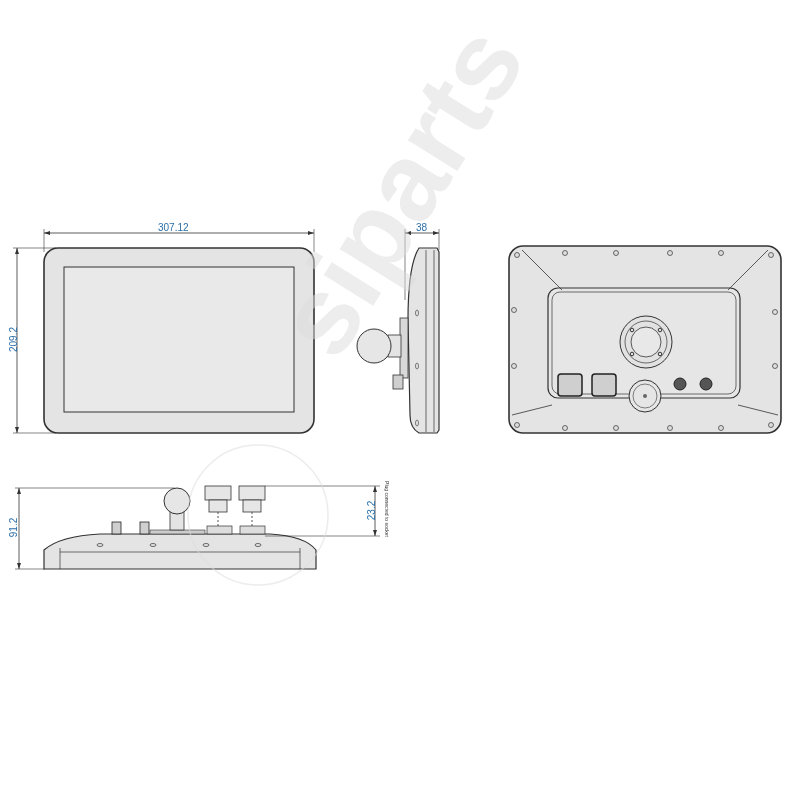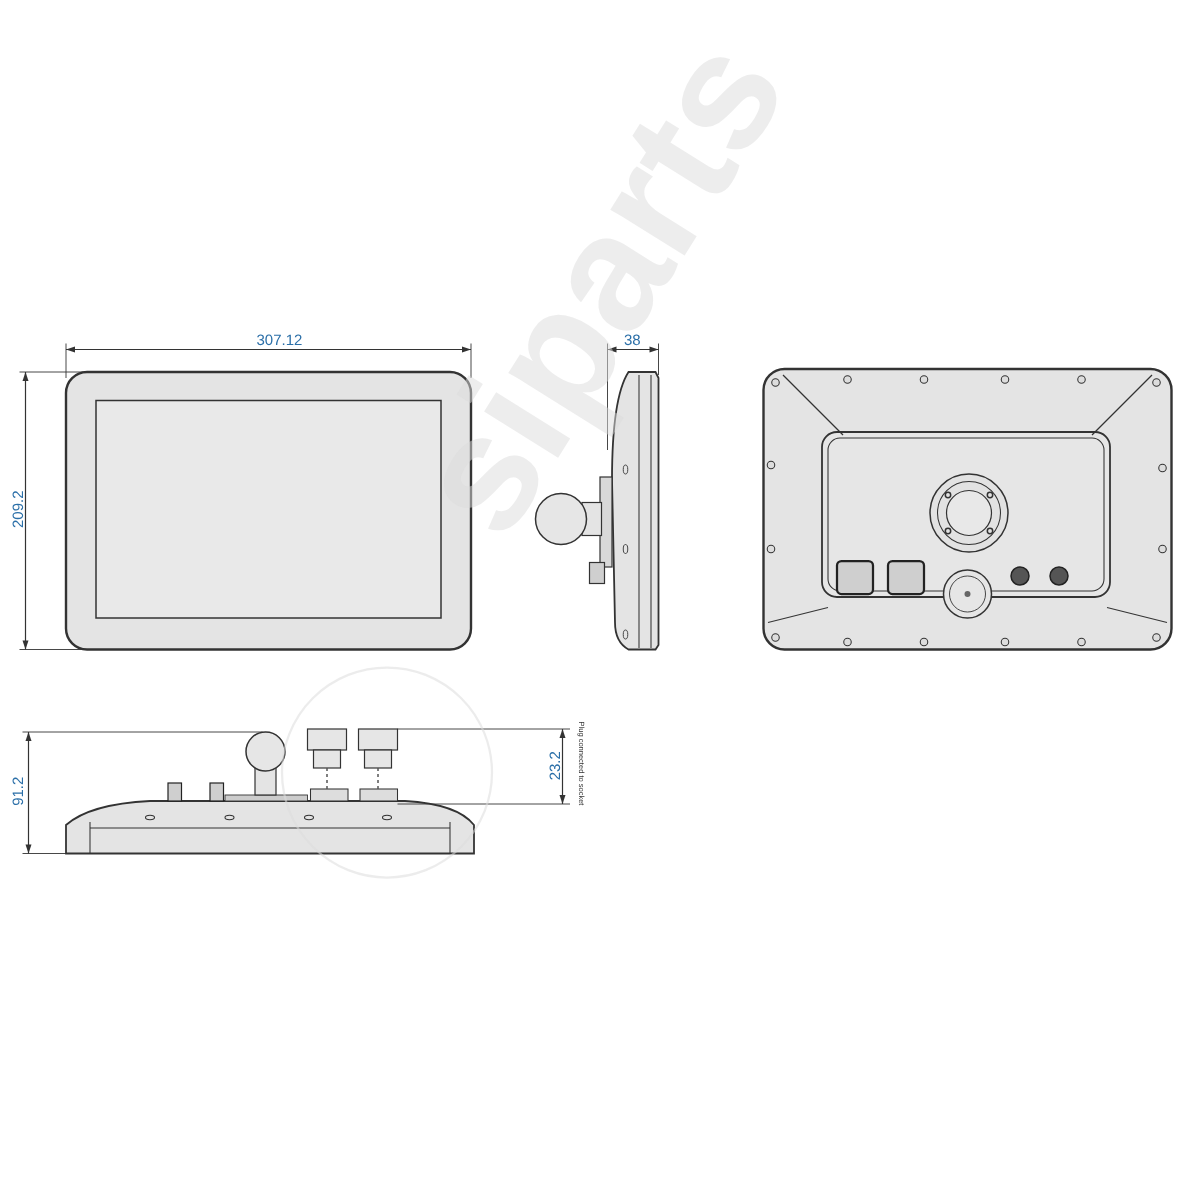--- a/index.html
+++ b/index.html
@@ -124,19 +124,19 @@
     <line x1="375" y1="486" x2="375" y2="536" stroke="#333" stroke-width="0.8"></line>
     <polygon points="375,486 373,492 377,492" fill="#333"></polygon>
     <polygon points="375,536 373,530 377,530" fill="#333"></polygon>
   </g>
 
   <g opacity="0.55">
     <circle cx="258" cy="515" r="70" fill="none" stroke="#dcdcdc" stroke-width="1.5"></circle>
   </g>
 </svg>
 
-<div class="abs dim" style="left:171px;top:222px;text-align:center;">307.12</div>
+<div class="abs dim" style="left:158px;top:222px;text-align:center;">307.12</div>
 <div class="abs dim dim-v" style="left:-2px;top:334px;width:30px;text-align:center;">209.2</div>
 <div class="abs dim" style="left:416px;top:222px;">38</div>
 <div class="abs dim dim-v" style="left:-2px;top:522px;width:30px;text-align:center;">91.2</div>
 <div class="abs dim dim-v" style="left:356px;top:505px;width:30px;text-align:center;">23.2</div>
 <div class="abs note" style="left:357px;top:506px;width:60px;text-align:center;">Plug connected to socket</div>
 <div class="abs" style="left:250px;top:310px;font-size:110px;font-weight:bold;color:rgba(220,220,220,0.5);transform:rotate(-58deg);transform-origin:left top;white-space:nowrap;">siparts</div>
 
 </body></html>

